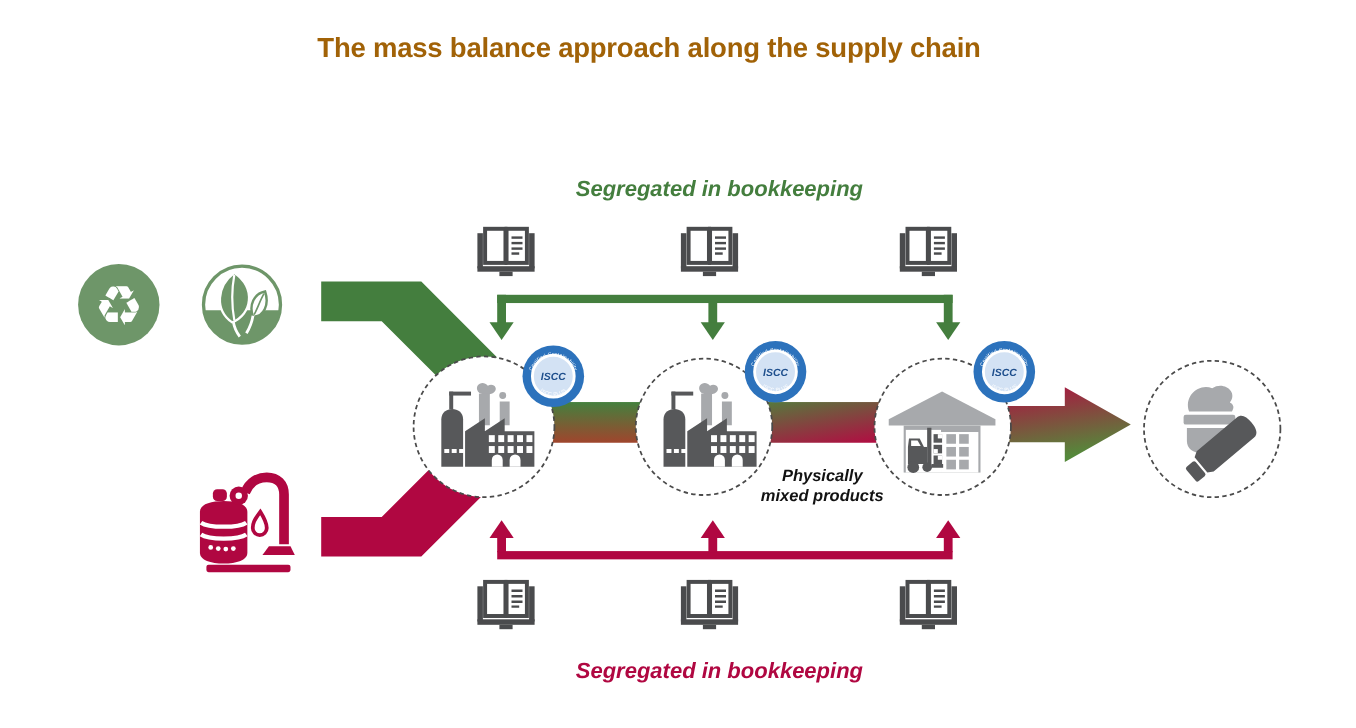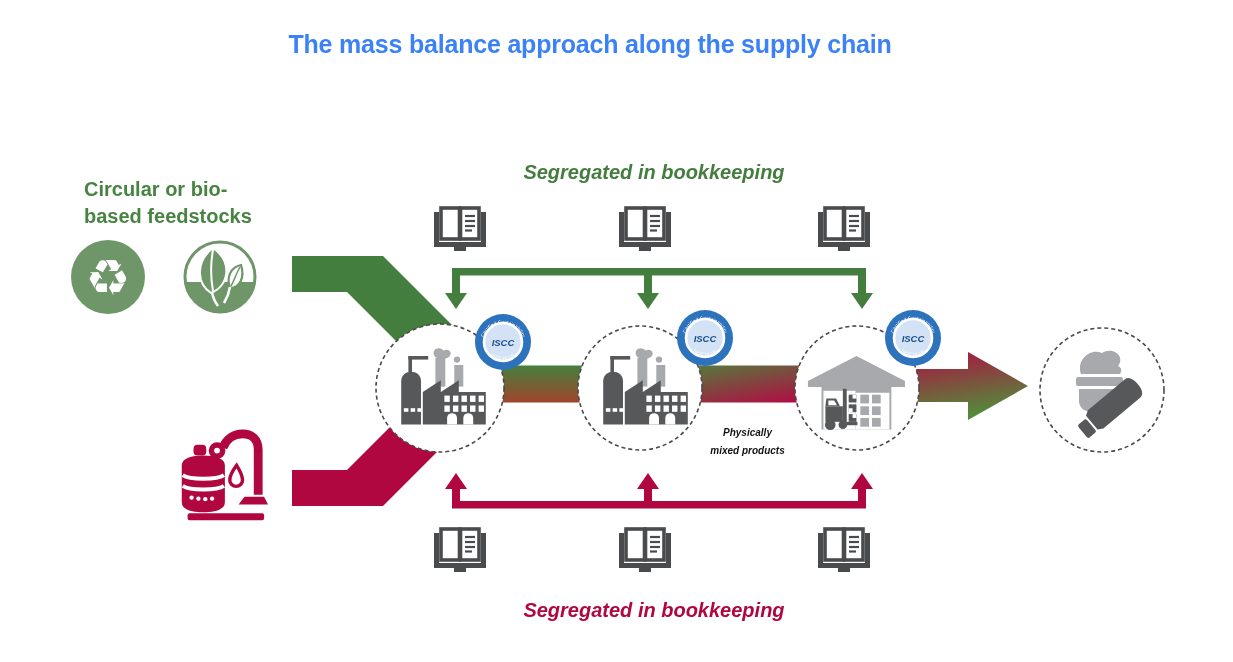--- a/index.html
+++ b/index.html
@@ -1,27 +1,27 @@
 <!DOCTYPE html>
 <html><head>
 <meta charset="utf-8">
 <style>
   html,body{margin:0;padding:0;background:#fff;}
   .canvas{position:relative;width:1233px;height:662px;background:#ffffff;overflow:hidden;
           font-family:"Liberation Sans",sans-serif;}
   .abs{position:absolute;}
   .title{left:230px;top:30px;width:720px;text-align:center;font-size:25px;font-weight:bold;
-         color:#3b82f6;letter-spacing:-0.2px;}
+         color:#a16207;letter-spacing:-0.2px;}
   .lbl-circular{left:84px;top:176px;font-size:20px;font-weight:bold;color:#478442;line-height:27px;}
   .lbl-fossil{left:84px;top:401px;font-size:20px;font-weight:bold;color:#B00741;}
   .lbl-seg-top{left:454px;top:161px;width:400px;text-align:center;font-size:20px;font-weight:bold;
                font-style:italic;color:#447E3E;}
   .lbl-seg-bottom{left:454px;top:599px;width:400px;text-align:center;font-size:20px;font-weight:bold;
                font-style:italic;color:#B00741;}
-  .lbl-mixed{left:670px;top:424px;width:155px;text-align:center;font-size:10px;font-weight:bold;
+  .lbl-mixed{left:670px;top:424px;width:155px;text-align:center;font-size:15px;font-weight:bold;
              font-style:italic;color:#121212;line-height:18px;}
   .lbl-final{left:1032px;top:464px;width:140px;text-align:center;font-size:20px;font-weight:bold;
              font-style:italic;color:#121212;line-height:25px;}
   .diagram-svg{left:0;top:0;}
   .fill-green{fill:#447E3E}.fill-red{fill:#B00741}.fill-muted{fill:#6E9669}
   .fill-dark{fill:#57585A}.fill-light{fill:#A7A9AC}.fill-book{fill:#4A4B4D}.fill-blue{fill:#2C72BC}
   .dashed-circle{fill:#ffffff;stroke:#4a4a4a;stroke-width:1.6;stroke-dasharray:4 3;}
   .badge-arc{font-size:4.6px;fill:#ffffff;letter-spacing:0.2px;font-family:"Liberation Sans",sans-serif;}
   .badge-center{font-size:9.5px;font-weight:bold;fill:#1D4E8C;font-style:italic;
                 font-family:"Liberation Sans",sans-serif;}
@@ -221,24 +221,20 @@
     <use href="#book" x="432" y="207"></use>
     <use href="#book" x="617" y="207"></use>
     <use href="#book" x="816" y="207"></use>
     <use href="#book" x="432" y="528"></use>
     <use href="#book" x="617" y="528"></use>
     <use href="#book" x="816" y="528"></use>
   </svg>
 
   <div class="abs title">The mass balance approach along the supply chain</div>
 
-  <div class="abs lbl-circular">
-    <span>Circular or bio-</span><br>
-    <span>based feedstocks</span>
-  </div>
 
 
   <div class="abs lbl-seg-top">Segregated in bookkeeping</div>
 
   <div class="abs lbl-seg-bottom">Segregated in bookkeeping</div>
 
   <div class="abs lbl-mixed">
     <span>Physically</span><br>
     <span>mixed products</span>
   </div>

